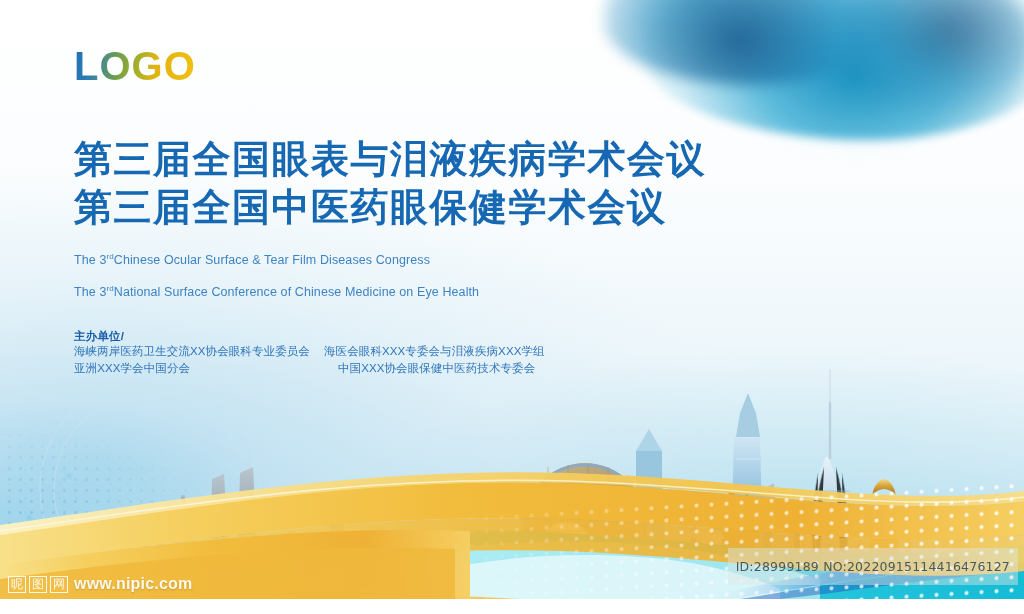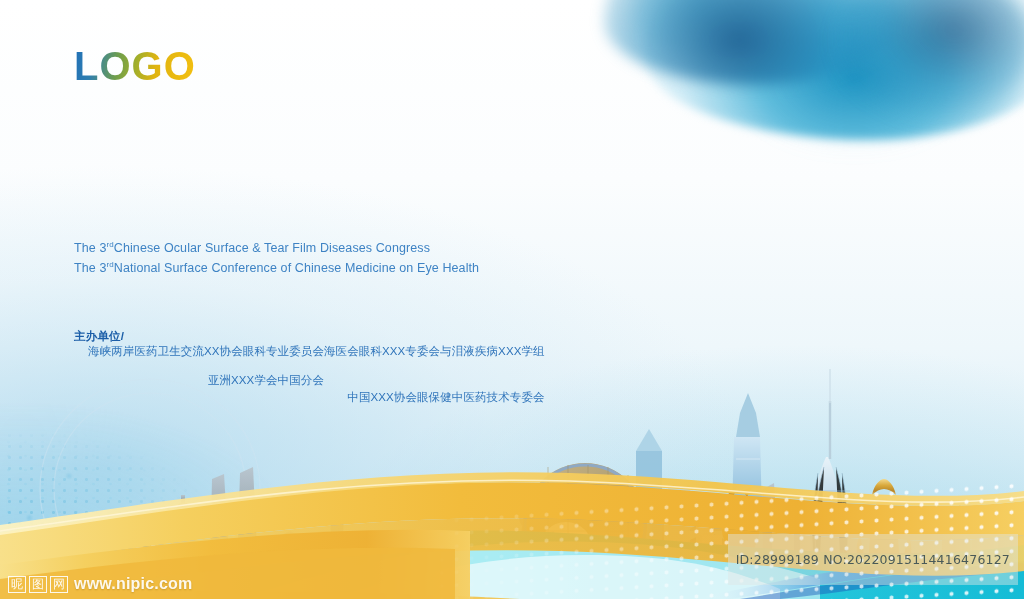--- a/index.html
+++ b/index.html
@@ -54,49 +54,49 @@
   .skyline svg{position:absolute;bottom:0;left:0;}
 
   
   .logo{position:absolute;left:74px;top:46px;font-size:40px;font-weight:700;letter-spacing:1px;
     background:linear-gradient(100deg,#1f6fb7 0%,#2f7fb0 16%,#6f9e4c 36%,#9fae2c 50%,#e0b411 66%,#f4c010 100%);
     -webkit-background-clip:text;background-clip:text;color:transparent;line-height:1;}
 
   .titles{position:absolute;left:74px;top:136px;}
   .t-line{font-size:38px;font-weight:700;color:#1668b3;letter-spacing:1.5px;line-height:1.26;white-space:nowrap;}
   .subs{position:absolute;left:74px;top:238px;}
-  .s-line{font-size:12.5px;color:#3e83c4;line-height:1.62;white-space:nowrap;letter-spacing:.1px;}
+  .s-line{font-size:12.5px;color:#3e83c4;line-height:1.62;white-space:nowrap;letter-spacing:.1px;margin-top:12px;}
   .s-line sup{font-size:8px;vertical-align:super;}
 
   .org{position:absolute;left:74px;top:329px;}
   .org-label{font-size:11.5px;font-weight:700;color:#1b5ea8;margin-bottom:0;letter-spacing:.2px;}
-  .org-grid{display:grid;grid-template-columns:250px auto;row-gap:14px;text-align:right;}
+  .org-grid{display:grid;grid-template-columns:250px auto;row-gap:2px;}
   .org-cell{font-size:11.5px;color:#2f74ba;white-space:nowrap;letter-spacing:.1px;}
-  .org-cell.indent{padding-left:14px;margin-top:17px;}
+  .org-cell.indent{padding-left:14px;}
 
   
   .waves{position:absolute;left:0;bottom:0;width:1024px;height:160px;}
   .waves svg{position:absolute;left:0;bottom:0;}
 
   .halftone{position:absolute;right:0;bottom:0;width:620px;height:120px;pointer-events:none;
     background-image:radial-gradient(circle, rgba(255,255,255,.92) 1.7px, rgba(255,255,255,0) 2.4px);
     background-size:15px 13px;
     -webkit-mask-image:linear-gradient(to left, rgba(0,0,0,.95) 0%, rgba(0,0,0,.7) 45%, rgba(0,0,0,0) 95%);
             mask-image:linear-gradient(to left, rgba(0,0,0,.95) 0%, rgba(0,0,0,.7) 45%, rgba(0,0,0,0) 95%);
     transform:skewY(-3.5deg);transform-origin:right bottom;}
 
   
   .wm-left{position:absolute;left:8px;bottom:6px;display:flex;align-items:center;gap:6px;opacity:.9;}
   .wm-cn{display:flex;gap:3px;}
   .wm-cn span{display:inline-block;border:1.6px solid #ffffff;color:#ffffff;font-size:12px;line-height:13px;
     padding:1px 2px;font-family:"DejaVu Sans",sans-serif;}
   .wm-url{color:#ffffff;font-size:16px;font-weight:700;letter-spacing:.2px;
     text-shadow:0 1px 2px rgba(120,90,0,.35);text-align:right;}
   .wm-right{position:absolute;right:6px;bottom:14px;background:rgba(225,230,228,.45);
-    color:#4a5a58;font-size:12.5px;padding:18px 8px;letter-spacing:.2px;font-family:"DejaVu Sans",sans-serif;}
+    color:#4a5a58;font-size:12.5px;padding:11px 8px;letter-spacing:.2px;font-family:"DejaVu Sans",sans-serif;}
 </style>
 </head>
 <body>
 
 <div class="poster">
 
   <div class="wc wc5"></div>
   <div class="wc wc4"></div>
   <div class="wc wc1"></div>
   <div class="wc wc2"></div>
@@ -314,20 +314,22 @@
         <path d="M762 226c14-12 34-14 50-6l-2 10c-14-8-32-6-46 4z" fill="#c6d6e0"></path>
 
         <path d="M440 252h584v10H440z" fill="url(#gWater)"></path>
       </g>
     </svg>
   </div>
 
   <div class="logo">LOGO</div>
 
   <div class="titles">
+    <div class="t-line">第三届全国眼表与泪液疾病学术会议</div>
+    <div class="t-line">第三届全国中医药眼保健学术会议</div>
   </div>
 
   <div class="subs">
     <div class="s-line"><span>The 3</span><sup>rd</sup><span>Chinese Ocular Surface &amp; Tear Film Diseases Congress</span></div>
     <div class="s-line"><span>The 3</span><sup>rd</sup><span>National Surface Conference of Chinese Medicine on Eye Health</span></div>
   </div>
 
   <div class="org">
     <div class="org-label">主办单位/</div>
     <div class="org-grid">

